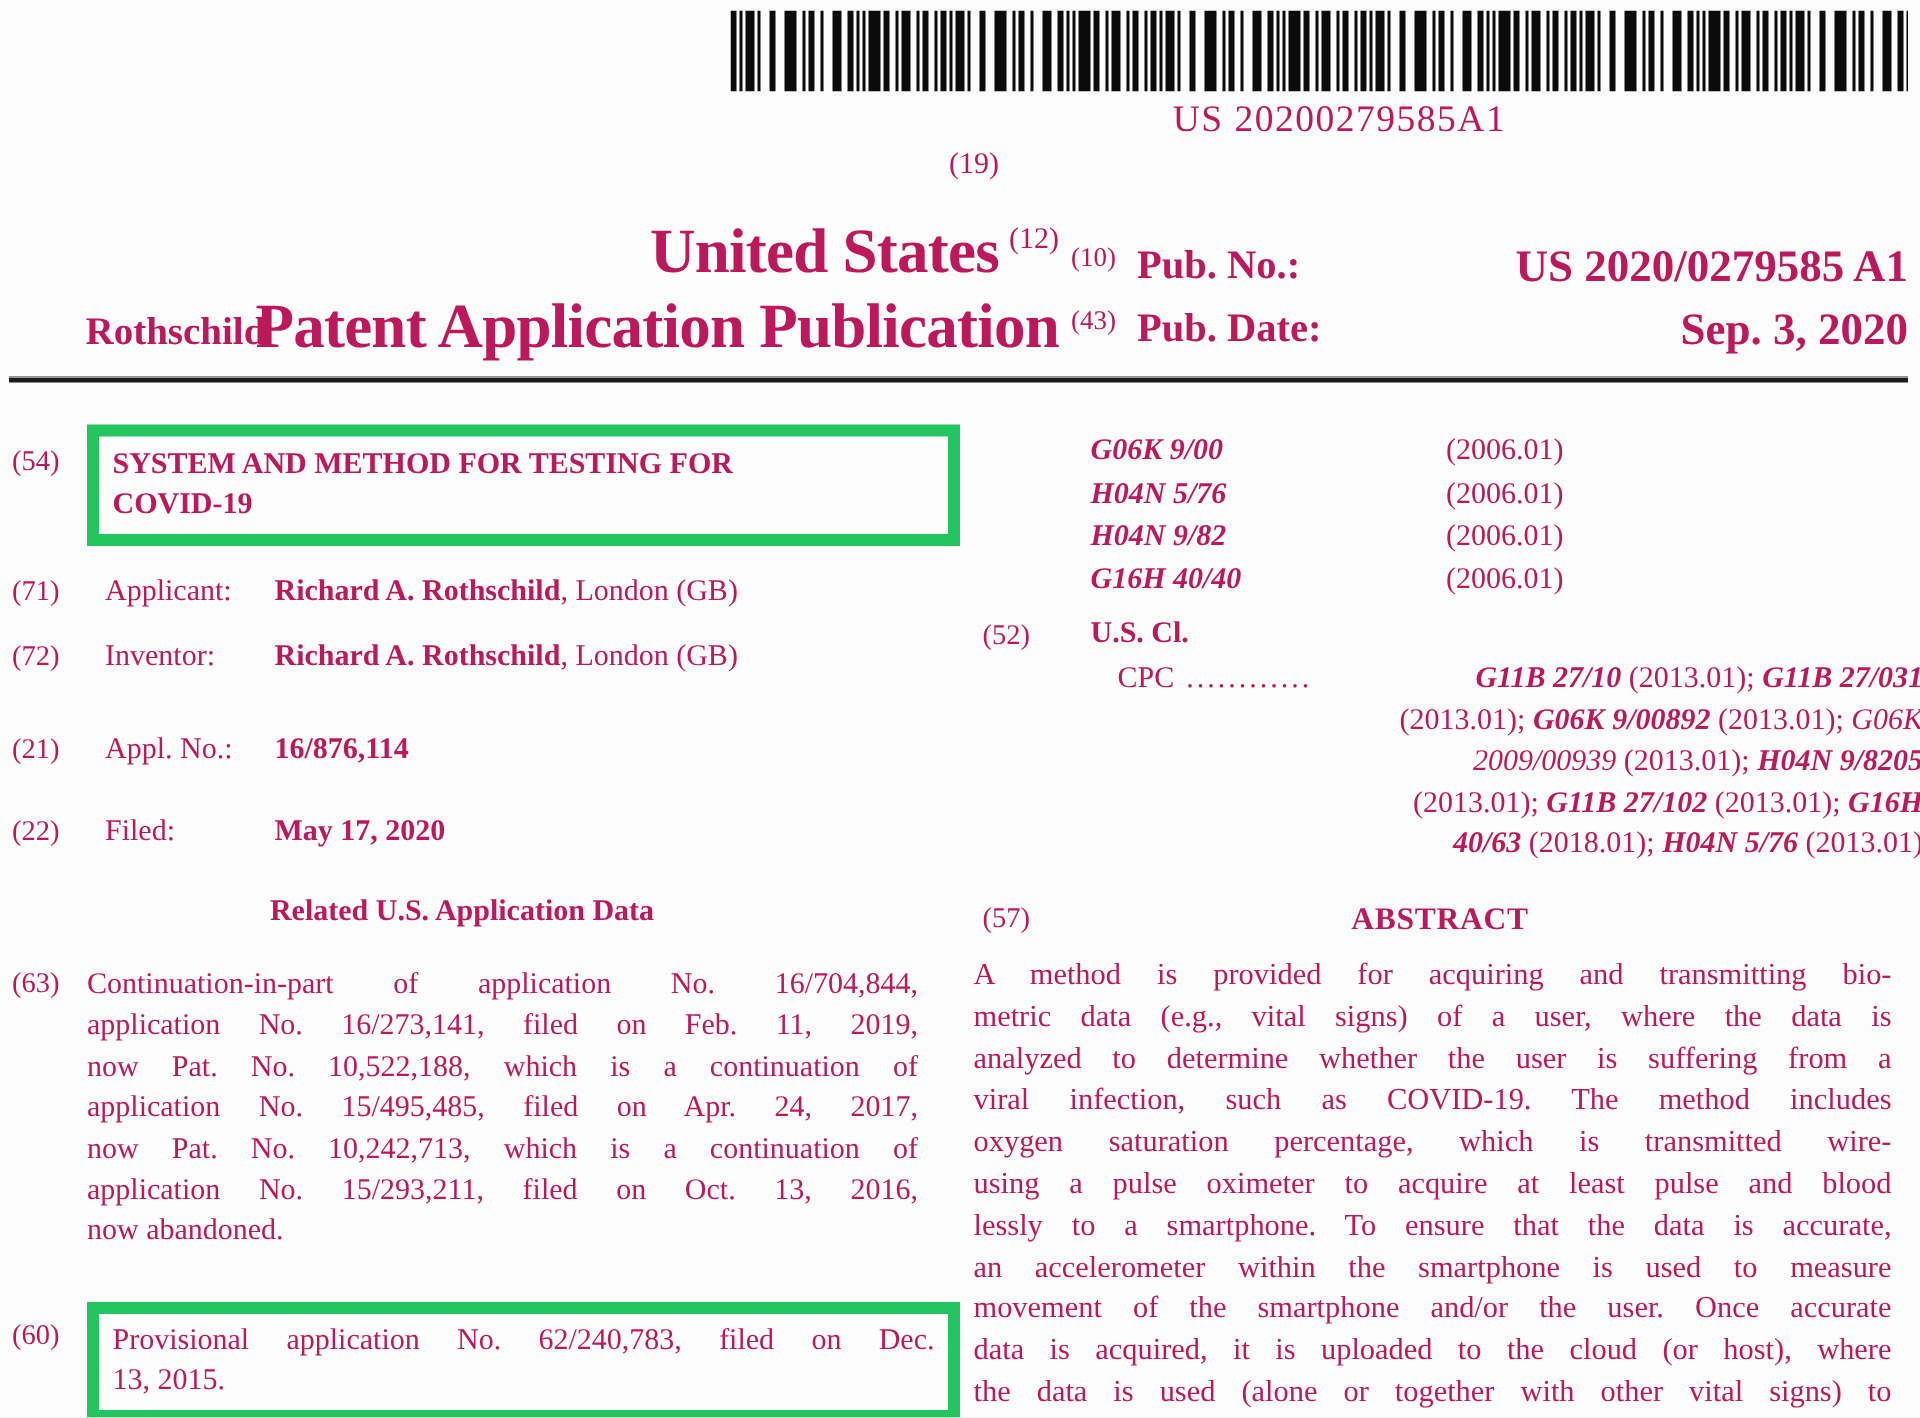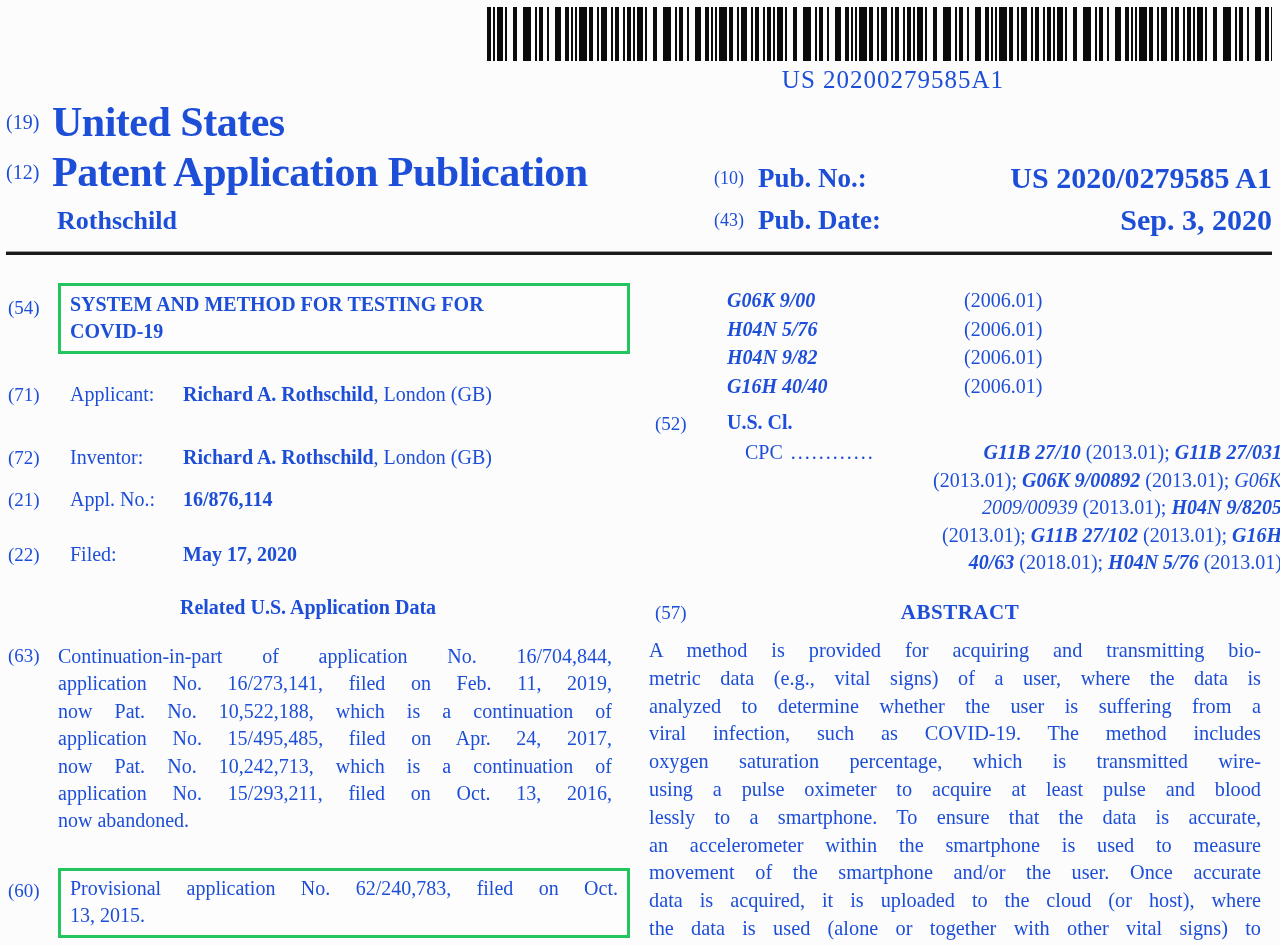--- a/index.html
+++ b/index.html
@@ -1,53 +1,53 @@
 <!DOCTYPE html>
 <html><head>
 <meta charset="utf-8">
 <style>
   html,body{margin:0;padding:0;background:#e8e8e8;}
   #doc{
     position:relative;
     width:1280px;height:945px;
     background:#fcfcfc;
-    color:#1d4ed8;
+    color:#be185d;
     font-family:"Liberation Serif","DejaVu Serif",serif;
     overflow:hidden;
   }
   .abs{position:absolute;}
   
   #barcode{left:487px;top:7px;width:785px;height:54px;overflow:hidden;white-space:nowrap;}
   #barcode i{display:inline-block;height:100%;background:#0b0b0b;vertical-align:top;}
   #barcode-label{left:713px;top:66px;width:360px;text-align:center;font-size:25px;letter-spacing:1px;}
   
-  .hrow{display:flex;align-items:center;}
+  .hrow{display:flex;align-items:flex-end;flex-direction:column;}
   .knum{font-size:20px;flex:0 0 46px;}
   .big{font-size:42px;font-weight:bold;letter-spacing:-0.5px;}
   #row19{left:6px;top:98px;width:660px;}
   #row12{left:6px;top:148px;width:700px;}
   #row-author{left:57px;top:206px;font-size:26px;font-weight:bold;}
-  .rhead{left:714px;width:558px;display:flex;align-items:center;}
+  .rhead{left:714px;width:558px;display:flex;align-items:flex-start;}
   .rhead .knum{font-size:18px;flex:0 0 44px;}
   .rlabel{font-size:27px;font-weight:bold;}
   .rvalue{font-size:30px;font-weight:bold;margin-left:auto;white-space:nowrap;}
   #row10{top:161px;}
   #row43{top:203px;}
   #rule{left:6px;top:251px;width:1266px;height:3px;background:#1b1b1b;border-top:1px solid #9a9a9a;}
   
   .fnum{font-size:19px;}
-  .redbox{border:3px solid #22c55e;background:#fdfdfd;}
+  .redbox{border:8px solid #22c55e;background:#fdfdfd;}
   #num54{left:8px;top:297px;}
   #title-box{left:58px;top:283px;width:548px;padding:5px 9px 6px 9px;}
   .title-line{font-size:20px;font-weight:bold;line-height:27px;white-space:nowrap;}
   .lrow{left:8px;width:612px;display:flex;align-items:baseline;font-size:20px;}
   .lrow .fnum{flex:0 0 62px;}
   .flabel{flex:0 0 113px;}
   #row71{top:383px;}
-  #row72{top:446px;}
+  #row72{top:426px;}
   #row21{top:488px;}
   #row22{top:543px;}
   #related-heading{left:8px;top:596px;width:600px;text-align:center;font-size:20px;font-weight:bold;}
   #num63{left:8px;top:645px;}
   #cont-para{left:58px;top:643px;width:554px;}
   .bodyline{font-size:20px;line-height:27.4px;}
   .just{text-align:justify;text-align-last:justify;}
   #num60{left:8px;top:880px;}
   #prov-box{left:58px;top:868px;width:548px;padding:4px 9px 5px 9px;}
   
@@ -137,21 +137,21 @@
       <div class="bodyline just">application No. 16/273,141, filed on Feb. 11, 2019,</div>
       <div class="bodyline just">now Pat. No. 10,522,188, which is a continuation of</div>
       <div class="bodyline just">application No. 15/495,485, filed on Apr. 24, 2017,</div>
       <div class="bodyline just">now Pat. No. 10,242,713, which is a continuation of</div>
       <div class="bodyline just">application No. 15/293,211, filed on Oct. 13, 2016,</div>
       <div class="bodyline">now abandoned.</div>
     </div>
 
   <span id="num60" class="abs fnum">(60)</span>
   <div id="prov-box" class="abs redbox">
-      <div class="bodyline just">Provisional application No. 62/240,783, filed on Oct.</div>
+      <div class="bodyline just">Provisional application No. 62/240,783, filed on Dec.</div>
       <div class="bodyline">13, 2015.</div>
     </div>
 
   <div id="intcl" class="abs">
       <div class="intcl-row"><span class="intcl-code">G06K 9/00</span><span>(2006.01)</span></div>
       <div class="intcl-row"><span class="intcl-code">H04N 5/76</span><span>(2006.01)</span></div>
       <div class="intcl-row"><span class="intcl-code">H04N 9/82</span><span>(2006.01)</span></div>
       <div class="intcl-row"><span class="intcl-code">G16H 40/40</span><span>(2006.01)</span></div>
     </div>
 

